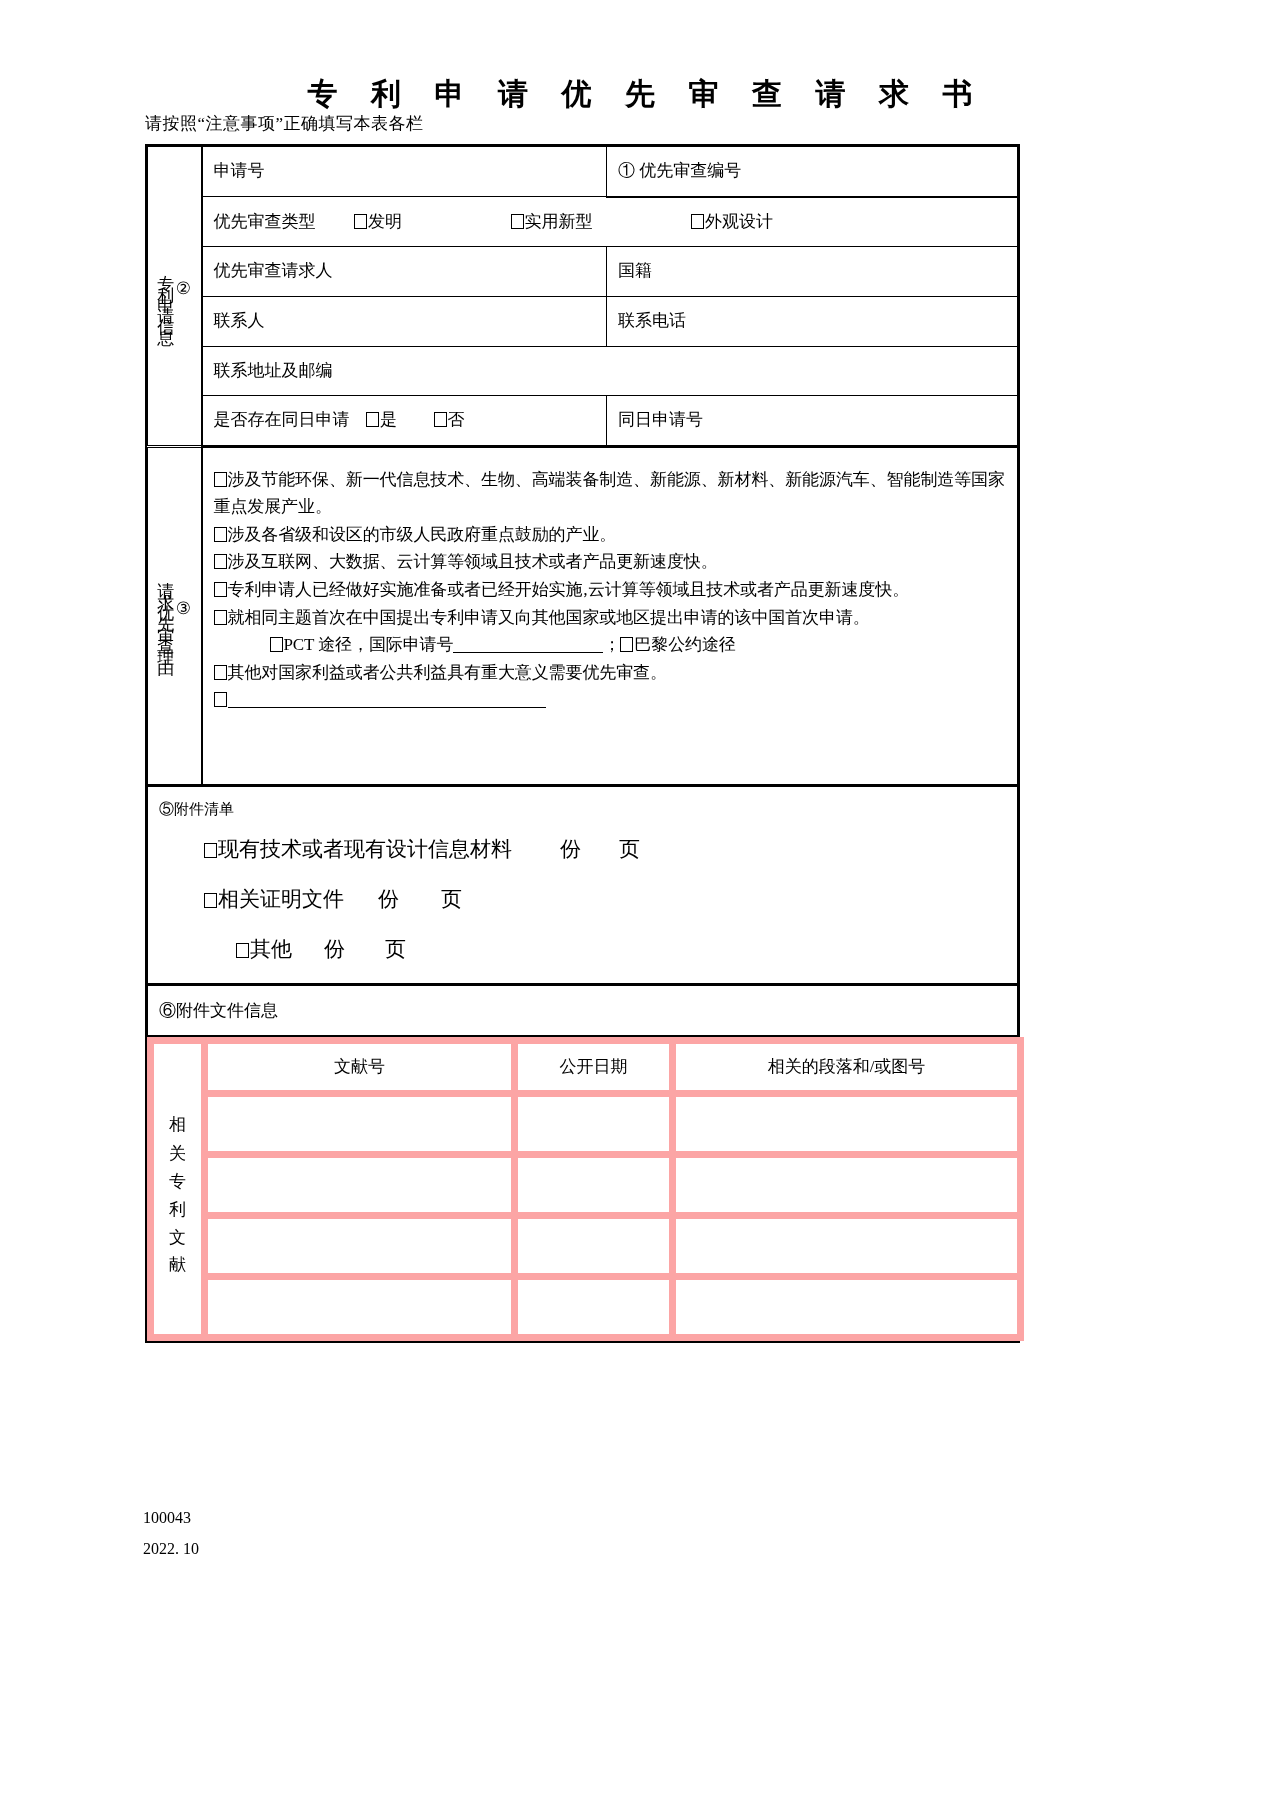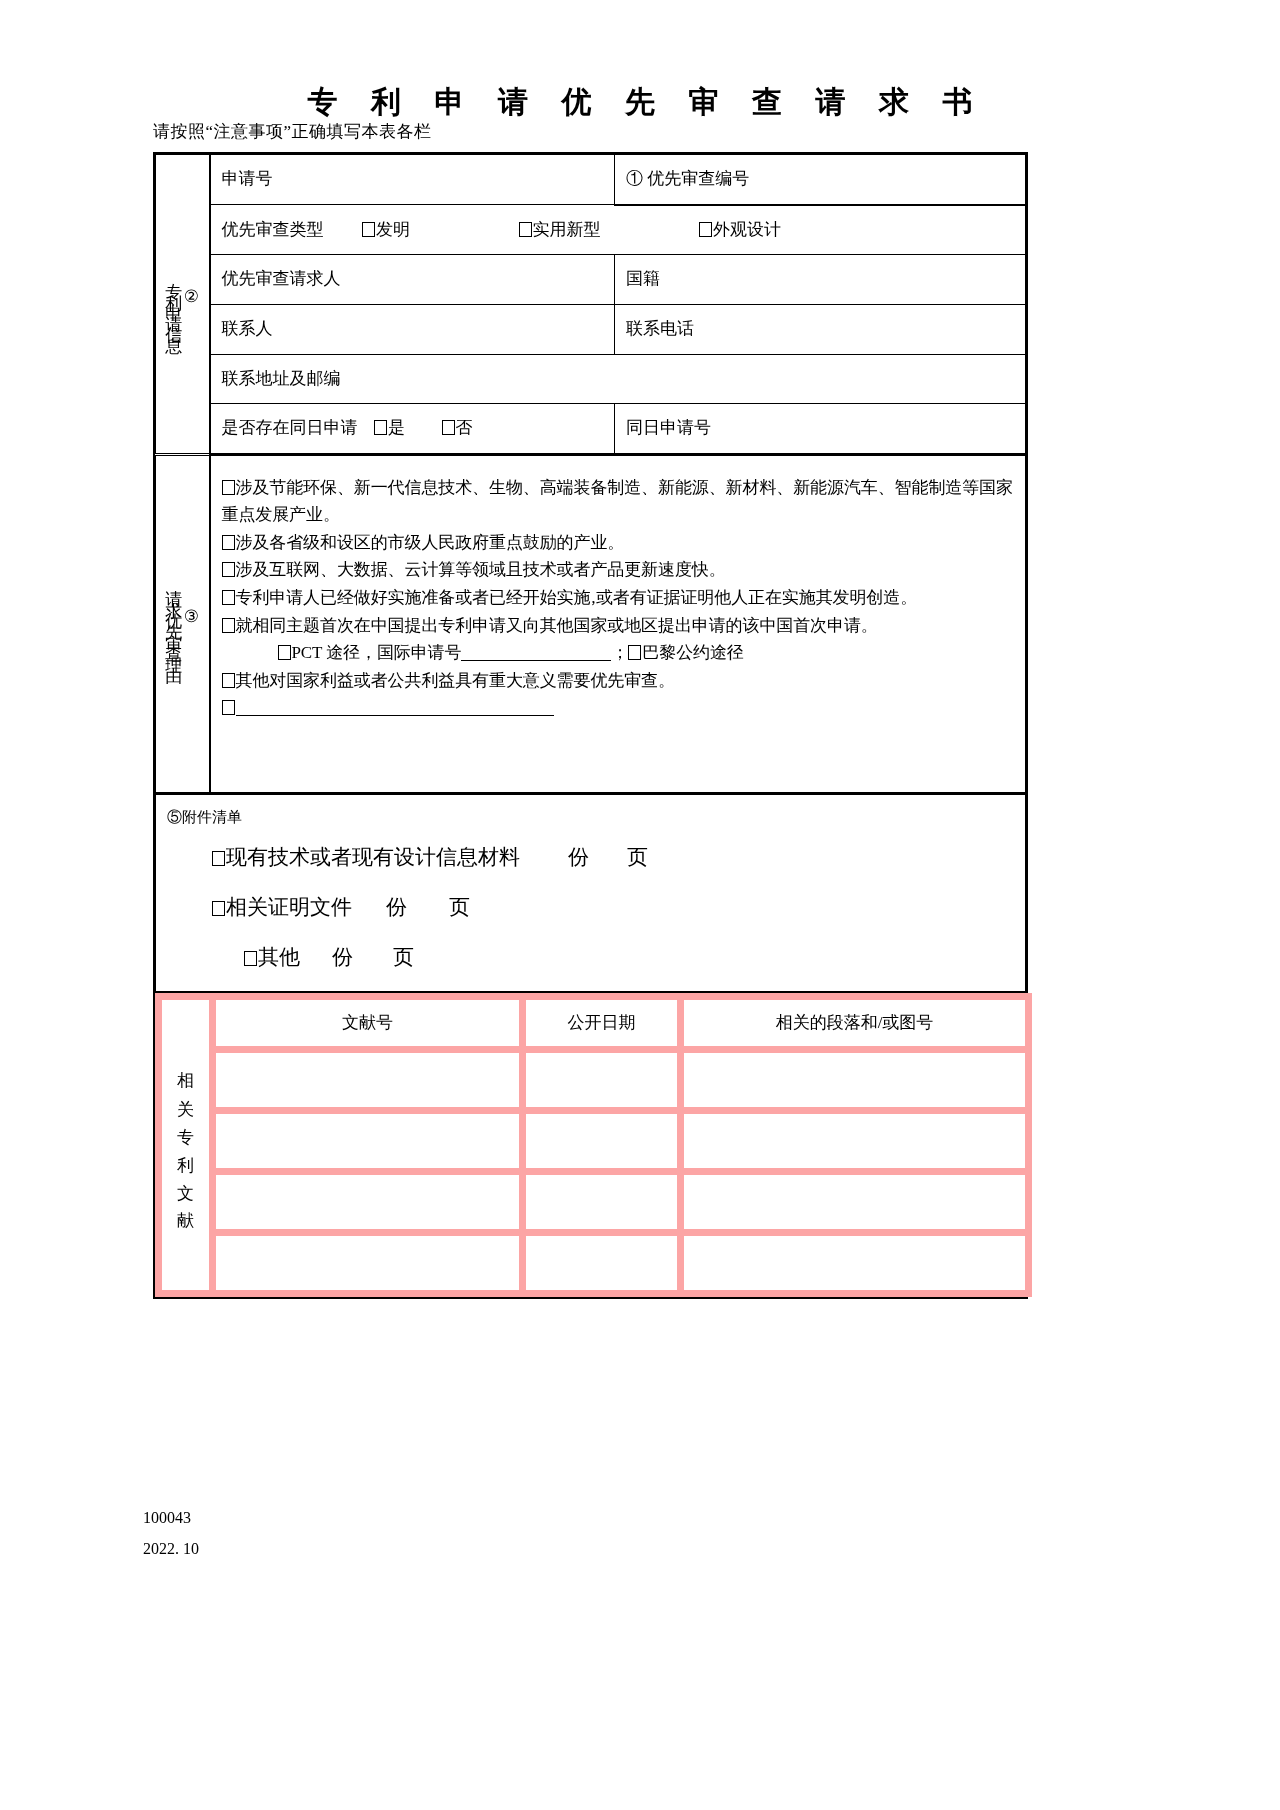--- a/index.html
+++ b/index.html
@@ -12,21 +12,21 @@
     height: 1810px;
     font-family: "Liberation Serif", "DejaVu Serif", serif;
     color: #000000;
     position: relative;
     overflow: hidden;
   }
   .page {
     position: relative;
     width: 1280px;
     height: 1810px;
-    padding: 8px;
+    padding: 0;
     box-sizing: border-box;
   }
 
   
   .doc-title {
     text-align: center;
     font-size: 30px;
     font-weight: bold;
     letter-spacing: 13px;
     padding-top: 76px;
@@ -271,21 +271,21 @@
           <div class="reason-line">
             <span class="cb"></span><span>涉及节能环保、新一代信息技术、生物、高端装备制造、新能源、新材料、新能源汽车、智能制造等国家重点发展产业。</span>
           </div>
           <div class="reason-line">
             <span class="cb"></span><span>涉及各省级和设区的市级人民政府重点鼓励的产业。</span>
           </div>
           <div class="reason-line">
             <span class="cb"></span><span>涉及互联网、大数据、云计算等领域且技术或者产品更新速度快。</span>
           </div>
           <div class="reason-line">
-            <span class="cb"></span><span>专利申请人已经做好实施准备或者已经开始实施‚或者有证据证明他人正在实施其发明创造。</span>
+            <span class="cb"></span><span>专利申请人已经做好实施准备或者已经开始实施‚云计算等领域且技术或者产品更新速度快。</span>
           </div>
           <div class="reason-line">
             <span class="cb"></span><span>就相同主题首次在中国提出专利申请又向其他国家或地区提出申请的该中国首次申请。</span>
           </div>
           <div class="reason-line indent-pct">
             <span class="cb"></span><span>PCT 途径，国际申请号</span><span class="ul-line ul-w1"></span><span>；</span><span class="cb"></span><span>巴黎公约途径</span>
           </div>
           <div class="reason-line">
             <span class="cb"></span><span>其他对国家利益或者公共利益具有重大意义需要优先审查。</span>
           </div>
@@ -310,20 +310,29 @@
             <span class="cb"></span><span>相关证明文件</span><span class="sp-c"></span><span>份</span><span class="sp-d"></span><span>页</span>
           </div>
           <div class="att-line">
             <span class="cb"></span><span>其他</span><span class="sp-e"></span><span>份</span><span class="sp-f"></span><span>页</span>
           </div>
         </td>
       </tr>
     </tbody>
       </table>
 
+    <table>
+      <tbody>
+          <tr>
+        <td class="file-head thick-bottom">
+          <span>⑥附件文件信息</span>
+        </td>
+      </tr>
+    </tbody>
+      </table>
 
     <table class="ref-table">
       <colgroup>
         <col style="width:54px">
         <col style="width:310px">
         <col style="width:158px">
         <col style="width:348px">
       </colgroup>
       <tbody>
           <tr>

